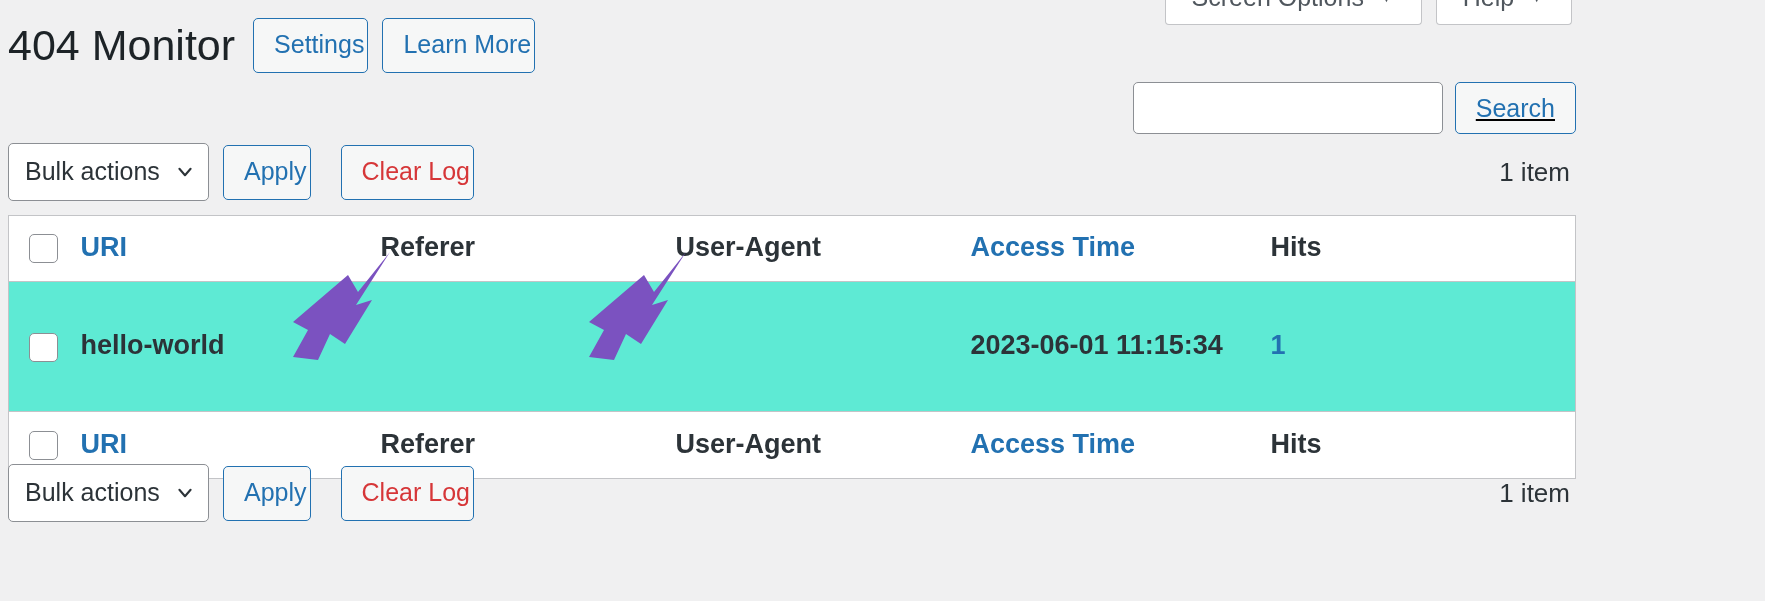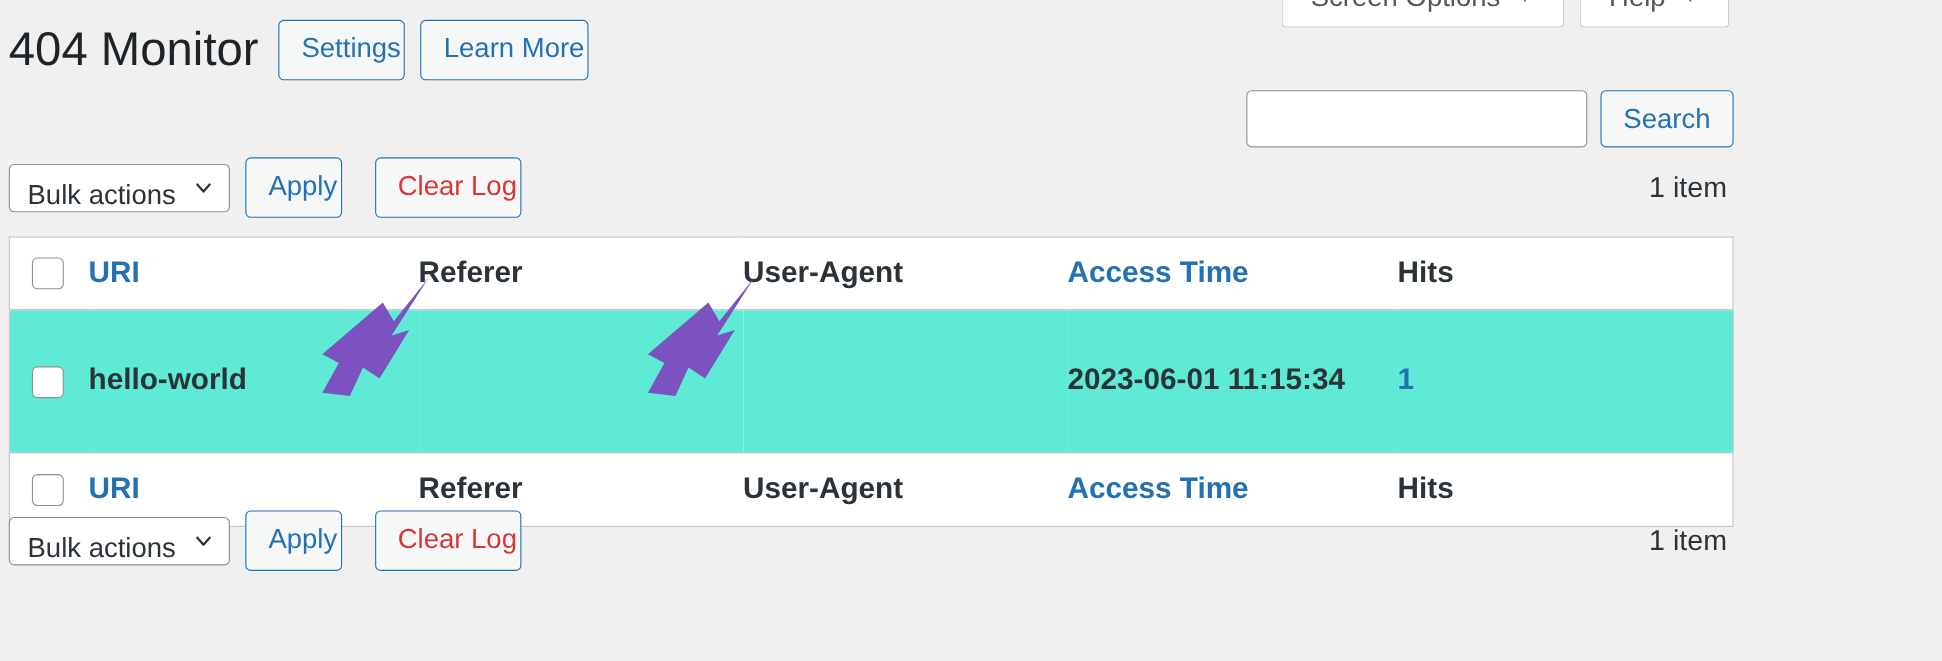--- a/index.html
+++ b/index.html
@@ -67,20 +67,21 @@
   .btn.danger { border-color: #2271b1; color: #d63638; }
 
   
   .search-row {
     position: absolute;
     top: 82px;
     right: 10px;
     display: flex;
     align-items: center;
     gap: 12px;
+    text-decoration: underline;
   }
   .search-input {
     width: 310px;
     height: 52px;
     border: 1px solid #8c8f94;
     border-radius: 5px;
     background: #fff;
     font-size: 24px;
     padding: 0 12px;
     color: #2c3338;
@@ -110,21 +111,21 @@
   .tablenav.bottom { top: 464px; }
   .bulk-select {
     appearance: none;
     -webkit-appearance: none;
     font-family: "Liberation Sans", sans-serif;
     font-size: 25px;
     color: #2c3338;
     background: #fff;
     border: 1px solid #8c8f94;
     border-radius: 5px;
-    padding: 13px 48px 1px 16px;
+    padding: 13px 48px 15px 16px;
     cursor: pointer;
   }
   .select-wrap { position: relative; display: inline-block; }
   .select-wrap .chev {
     position: absolute;
     right: 16px;
     top: 50%;
     transform: translateY(-50%);
     pointer-events: none;
     width: 16px;

